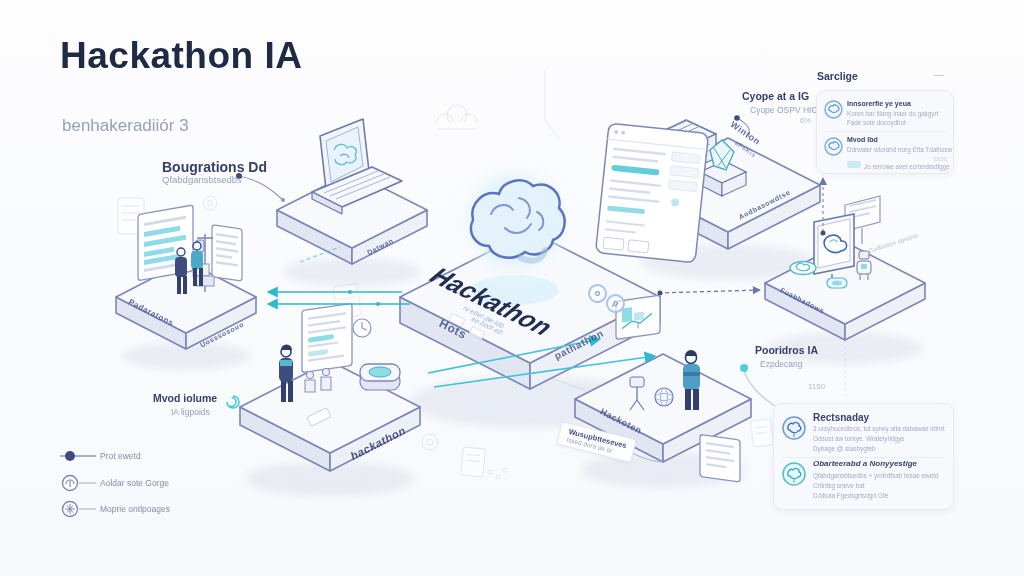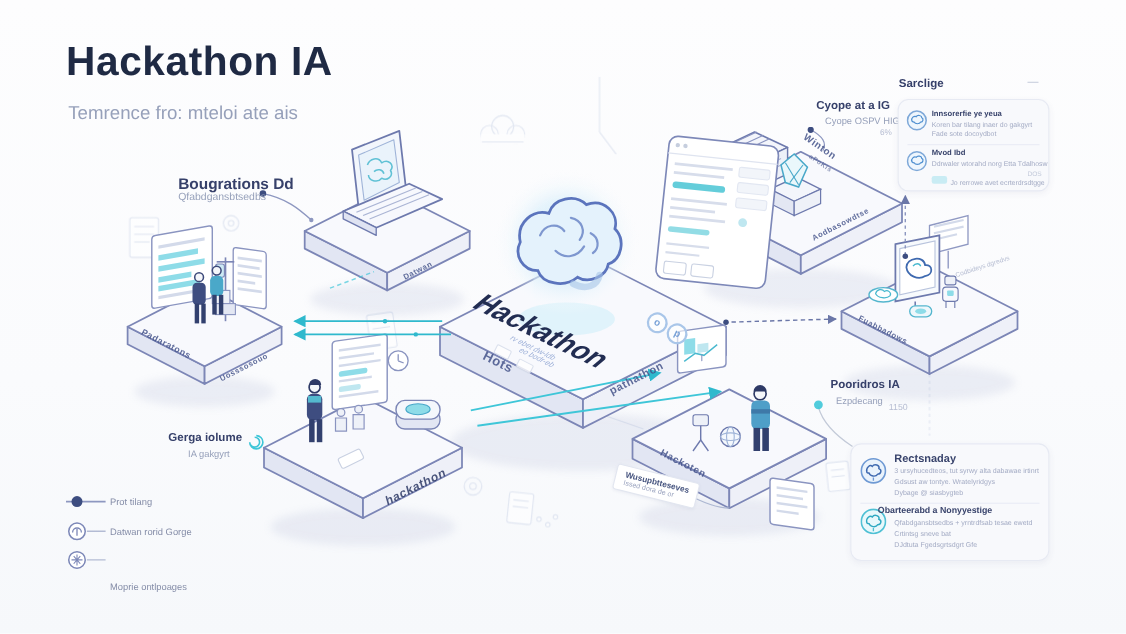--- a/index.html
+++ b/index.html
@@ -405,21 +405,21 @@
     <path d="M737,118 C748,124 752,130 748,137" stroke="#8d97c0" stroke-width="1.1"></path>
     <circle cx="737" cy="118" r="2.8" fill="#3d4d80"></circle>
     <path d="M744,370 C748,385 760,396 775,406" stroke="#c3cad8" stroke-width="1.1"></path>
     <circle cx="744" cy="368" r="4" fill="#3ec6d8" opacity=".9"></circle>
     <path d="M663,462 C650,462 635,455 622,448" stroke="#aeb8d2" stroke-width="1.1"></path>
     <line x1="300" y1="262" x2="340" y2="247" stroke="#3ec6d8" stroke-width="1.3" stroke-dasharray="4,3" opacity=".7"></line>
   </g>
 </svg>
 
 <div class="lbl" style="left:60px;top:32px;font-size:37px;font-weight:800;color:#1f2a44;letter-spacing:.5px;">Hackathon IA</div>
-<div class="lbl sub" style="left:62px;top:92px;font-size:17px;">Temrence fro: mteloi ate ais</div>
+<div class="lbl sub" style="left:62px;top:115px;font-size:17px;">benhakeradiiór 3</div>
 
 <div class="lbl iso-top" style="left:448px;top:262px;font-size:25px;font-weight:800;color:#222d52;">Hackathon</div>
 <div class="lbl iso-top" style="left:468px;top:304px;font-size:7px;color:#9db0d8;">rv ebet dw-ldb</div>
 <div class="lbl iso-top" style="left:476px;top:315px;font-size:7px;color:#9db0d8;">eo bodr-eb</div>
 <div class="badge" style="left:588px;top:284px;">o</div>
 <div class="badge" style="left:606px;top:294px;">p</div>
 <div class="lbl edge" style="left:438px;top:322px;font-size:12px;transform:rotate(27deg);">Hots</div>
 <div class="lbl edge" style="left:552px;top:338px;font-size:10px;transform:rotate(-27deg);">pathathon</div>
 
 <div class="lbl bold" style="left:162px;top:158px;font-size:14px;">Bougrations Dd</div>
@@ -434,29 +434,29 @@
 <div class="lbl faint" style="left:800px;top:116px;font-size:7.5px;">6%</div>
 <div class="lbl edge" style="left:728px;top:128px;font-size:9px;transform:rotate(35deg);">Winton</div>
 <div class="lbl edge" style="left:733px;top:146px;font-size:6px;transform:rotate(35deg);opacity:.6;">aPoKis</div>
 <div class="lbl edge" style="left:736px;top:200px;font-size:7px;transform:rotate(-27deg);">Aodbasowdtse</div>
 
 <div class="lbl edge" style="left:778px;top:296px;font-size:7px;transform:rotate(27deg);">Fuabbadows</div>
 <div class="lbl faint" style="left:868px;top:240px;font-size:6px;transform:rotate(-18deg);">Codbideys dgredvs</div>
 
 <div class="lbl bold" style="left:755px;top:344px;font-size:10.5px;">Pooridros IA</div>
 <div class="lbl sub" style="left:760px;top:359px;font-size:8.5px;">Ezpdecang</div>
-<div class="lbl faint" style="left:808px;top:366px;font-size:8px;">1150</div>
+<div class="lbl faint" style="left:808px;top:382px;font-size:8px;">1150</div>
 <div class="lbl edge" style="left:598px;top:416px;font-size:9px;transform:rotate(27deg);">Hackoten</div>
 <div class="mini-chip" style="left:558px;top:430px;transform:rotate(14deg);">
   <div style="font-size:7.5px;font-weight:700;color:#46547f;">Wusupbtteseves</div>
   <div style="font-size:6.5px;color:#9aa3bf;">Issed dora de or</div>
 </div>
 
-<div class="lbl bold" style="left:153px;top:392px;font-size:10.5px;">Gerga iolume</div>
-<div class="lbl sub" style="left:171px;top:407px;font-size:8.5px;">IA gakgyrt</div>
+<div class="lbl bold" style="left:153px;top:392px;font-size:10.5px;">Mvod iolume</div>
+<div class="lbl sub" style="left:171px;top:407px;font-size:8.5px;">IA ligpoids</div>
 <div class="lbl edge" style="left:348px;top:436px;font-size:11px;font-style:italic;transform:rotate(-27deg);color:#2e3a66;">hackathon</div>
 
 <div class="lbl bold" style="left:817px;top:70px;font-size:10.5px;">Sarclige</div>
 <div class="lbl faint" style="left:934px;top:68px;font-size:10px;">—</div>
 <div class="panel" style="left:816px;top:90px;width:136px;height:82px;">
   <div class="p-item" style="left:7px;top:9px;">
     <svg width="19" height="19">
       <circle cx="9.5" cy="9.5" r="8.5" fill="#eef6fd" stroke="#7ea8d8" stroke-width="1.4"></circle>
       <path d="M5,10 c-1,-3 2,-5 4,-4 c1,-2 5,-1 5,1 c2,1 1,4 -1,4 c-1,2 -5,2 -6,0 c-1,0 -2,-1 -2,-1 z" fill="none" stroke="#4f8fd0" stroke-width="1.1"></path>
     </svg>
@@ -492,30 +492,30 @@
   <div class="p-line" style="position:absolute;left:39px;top:31px;font-size:6.4px;">Gdsust aw tontye. Wratelyridgys</div>
   <div class="p-line" style="position:absolute;left:39px;top:41px;font-size:6.4px;">Dybage @ siasbygteb</div>
   <div class="divider" style="top:53px;"></div>
   <div class="p-item" style="left:8px;top:58px;">
     <svg width="24" height="24">
       <circle cx="12" cy="12" r="11" fill="#e8f8fb" stroke="#4fc0d4" stroke-width="1.5"></circle>
       <path d="M6,13 c-1,-4 3,-7 5,-5 c2,-3 7,-1 6,2 c3,1 2,5 -1,5 c-2,3 -7,2 -8,-1 c-1,0 -2,0 -2,-1 z" fill="none" stroke="#2fa9c2" stroke-width="1.3"></path>
       <line x1="12" y1="18" x2="12" y2="21" stroke="#4fc0d4" stroke-width="1.2"></line>
     </svg>
   </div>
-  <div class="p-title" style="position:absolute;left:24px;top:55px;font-size:8px;">Obarteerabd a Nonyyestige</div>
+  <div class="p-title" style="position:absolute;left:39px;top:55px;font-size:8px;font-style:italic;">Obarteerabd a Nonyyestige</div>
   <div class="p-line" style="position:absolute;left:39px;top:68px;font-size:6.4px;">Qfabdgansbtsedbs + yrntrdfsab tesae ewetd</div>
   <div class="p-line" style="position:absolute;left:39px;top:78px;font-size:6.4px;">Crtintsg sneve bat</div>
   <div class="p-line" style="position:absolute;left:39px;top:88px;font-size:6.4px;">DJdtuta Fgedsgrtsdgrt Gfe</div>
 </div>
 
 <div>
-  <div class="legend-row" style="left:100px;top:451px;">Prot tilang</div>
-  <div class="legend-row" style="left:100px;top:478px;">Datwan rorid Gorge</div>
-  <div class="legend-row" style="left:100px;top:528px;">Moprie ontlpoages</div>
+  <div class="legend-row" style="left:100px;top:451px;">Prot ewetd</div>
+  <div class="legend-row" style="left:100px;top:478px;">Aoldar sote Gorge</div>
+  <div class="legend-row" style="left:100px;top:504px;">Moprie ontlpoages</div>
   <svg style="position:absolute;left:58px;top:448px;" width="40" height="72">
     <line x1="2" y1="8" x2="38" y2="8" stroke="#8d97c0" stroke-width="1.5"></line>
     <circle cx="12" cy="8" r="5" fill="#3d4d80"></circle>
     <circle cx="12" cy="35" r="7.5" fill="#ffffff" stroke="#7d88b8" stroke-width="1.4"></circle>
     <path d="M8,36 a4,4 0 0 1 8,0 M12,33 v6" stroke="#7d88b8" stroke-width="1.2" fill="none"></path>
     <line x1="21" y1="35" x2="38" y2="35" stroke="#b3bbd4" stroke-width="1.3"></line>
     <circle cx="12" cy="61" r="7.5" fill="#ffffff" stroke="#7d88b8" stroke-width="1.4"></circle>
     <path d="M12,56 v10 M7,61 h10 M9,57.5 l6,7 M15,57.5 l-6,7" stroke="#7d88b8" stroke-width="1" fill="none"></path>
     <line x1="21" y1="61" x2="38" y2="61" stroke="#b3bbd4" stroke-width="1.3"></line>
   </svg>

